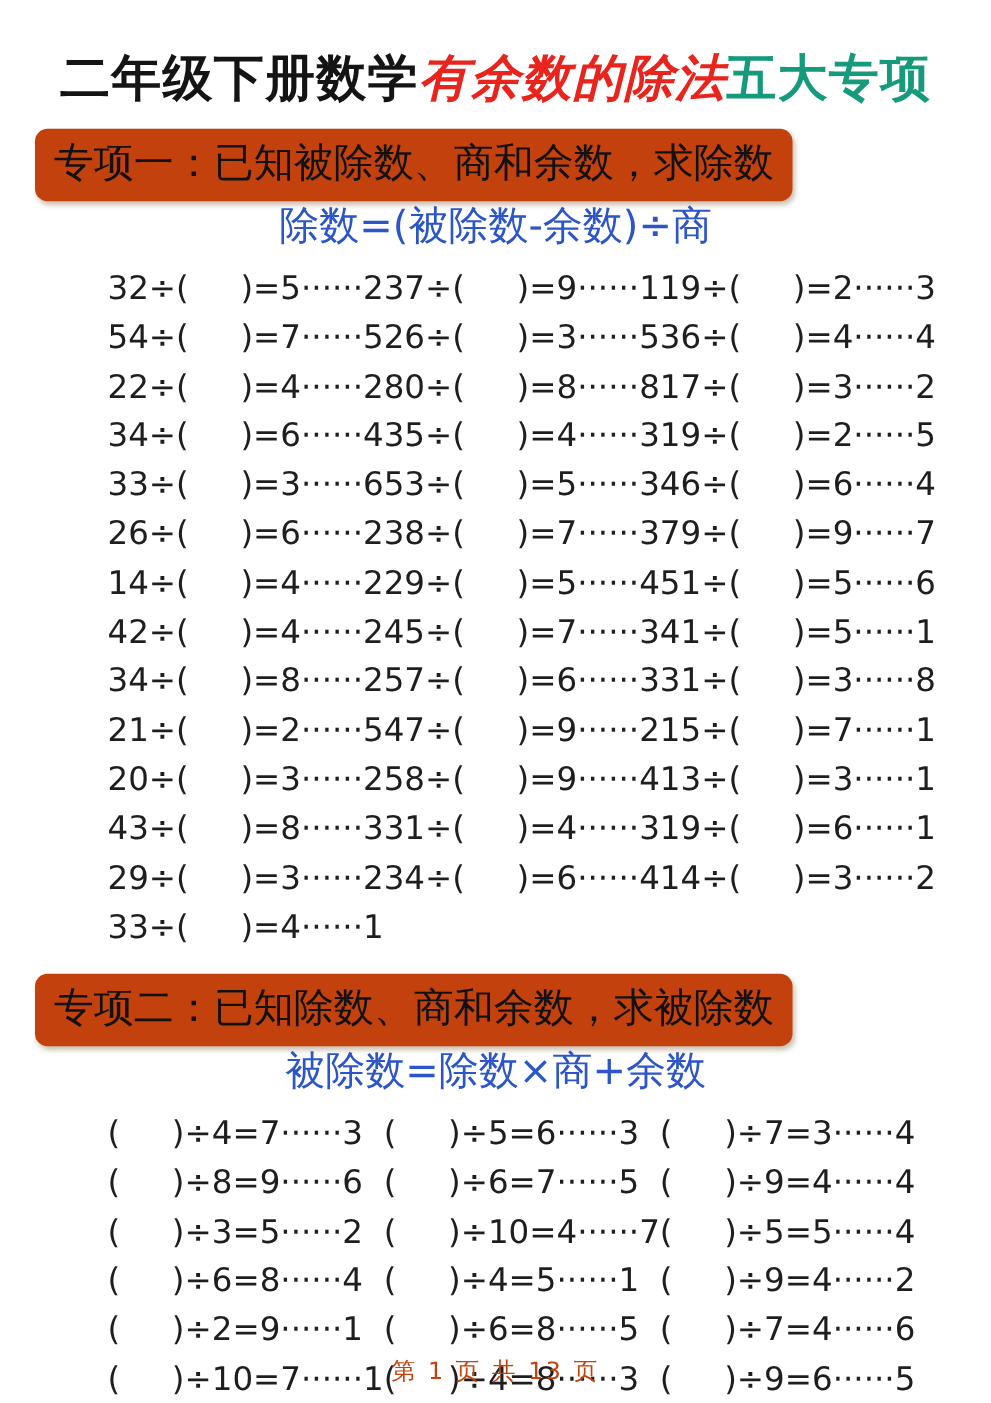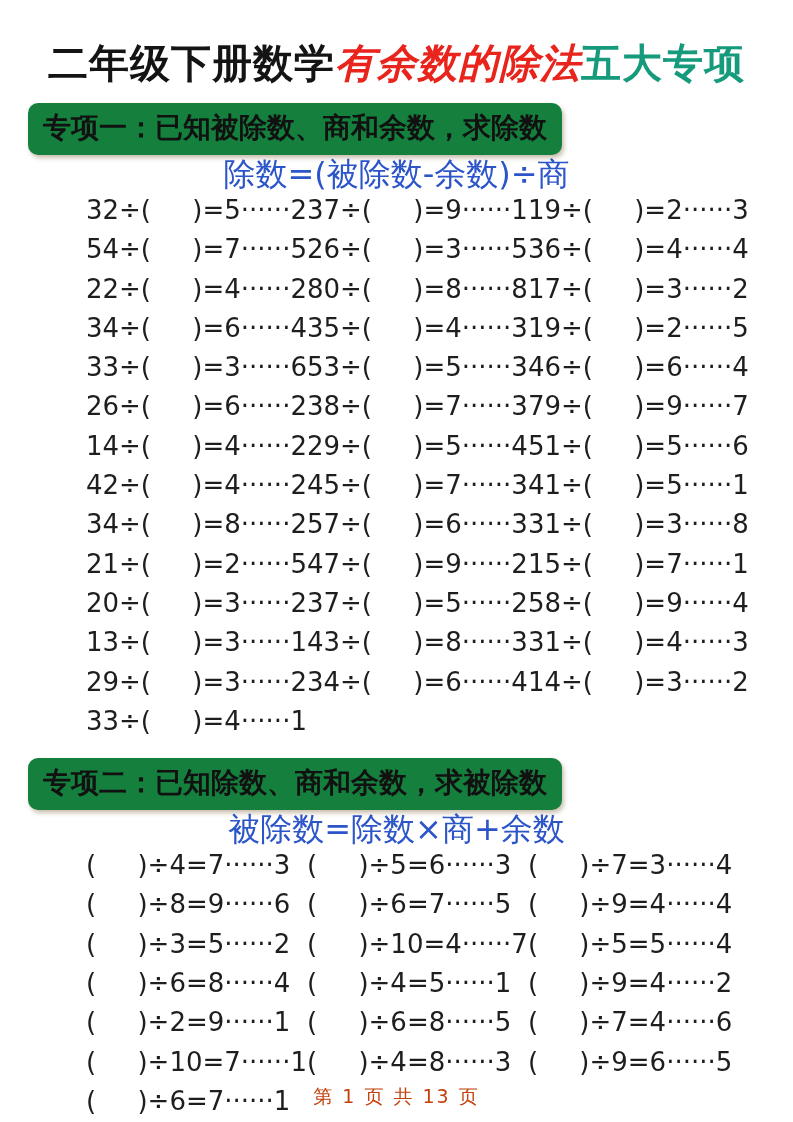--- a/index.html
+++ b/index.html
@@ -21,43 +21,43 @@
     font-size: 40px;
     font-weight: bold;
     letter-spacing: 1px;
     font-family: "DejaVu Serif", serif;
     line-height: 54px;
     white-space: nowrap;
   }
   .sec-head {
     display: inline-block;
     margin: 13px 0 0 28px;
-    background: #15803d;
+    background: #c2410c;
     border-radius: 10px;
     padding: 6px 15px 8px 15px;
-    font-size: 28px;
-    font-weight: bold;
+    font-size: 32px;
+    font-weight: normal;
     color: #111111;
     box-shadow: 2px 3px 4px rgba(150, 130, 95, 0.5);
     white-space: nowrap;
   }
   .formula {
     text-align: center;
     color: #2b55c8;
     font-size: 32px;
     line-height: 32px;
     margin-top: 3px;
     white-space: nowrap;
   }
   .grid {
     display: grid;
     grid-template-columns: 1fr 1fr 1fr;
     padding-left: 86px;
     padding-right: 46px;
-    margin-top: 1px;
+    margin-top: 16px;
   }
   .problem {
     font-size: 26px;
     line-height: 39.3px;
     white-space: pre;
     color: #1e1e1e;
     letter-spacing: 0px;
   }
   .sec2 { margin-top: 4px; }
   .footer {
@@ -106,25 +106,25 @@
         <div class="problem">42÷(     )=4······2</div>
         <div class="problem">45÷(     )=7······3</div>
         <div class="problem">41÷(     )=5······1</div>
         <div class="problem">34÷(     )=8······2</div>
         <div class="problem">57÷(     )=6······3</div>
         <div class="problem">31÷(     )=3······8</div>
         <div class="problem">21÷(     )=2······5</div>
         <div class="problem">47÷(     )=9······2</div>
         <div class="problem">15÷(     )=7······1</div>
         <div class="problem">20÷(     )=3······2</div>
-        <div class="problem">37÷(     )=5······2</div>
         <div class="problem">58÷(     )=9······4</div>
         <div class="problem">13÷(     )=3······1</div>
         <div class="problem">43÷(     )=8······3</div>
         <div class="problem">31÷(     )=4······3</div>
+        <div class="problem">19÷(     )=6······1</div>
         <div class="problem">29÷(     )=3······2</div>
         <div class="problem">34÷(     )=6······4</div>
         <div class="problem">14÷(     )=3······2</div>
         <div class="problem">33÷(     )=4······1</div>
       </div>
   </section>
 
   <section class="sec2">
     <div class="sec-head">专项二：已知除数、商和余数，求被除数</div>
     <div class="formula">被除数=除数×商+余数</div>

